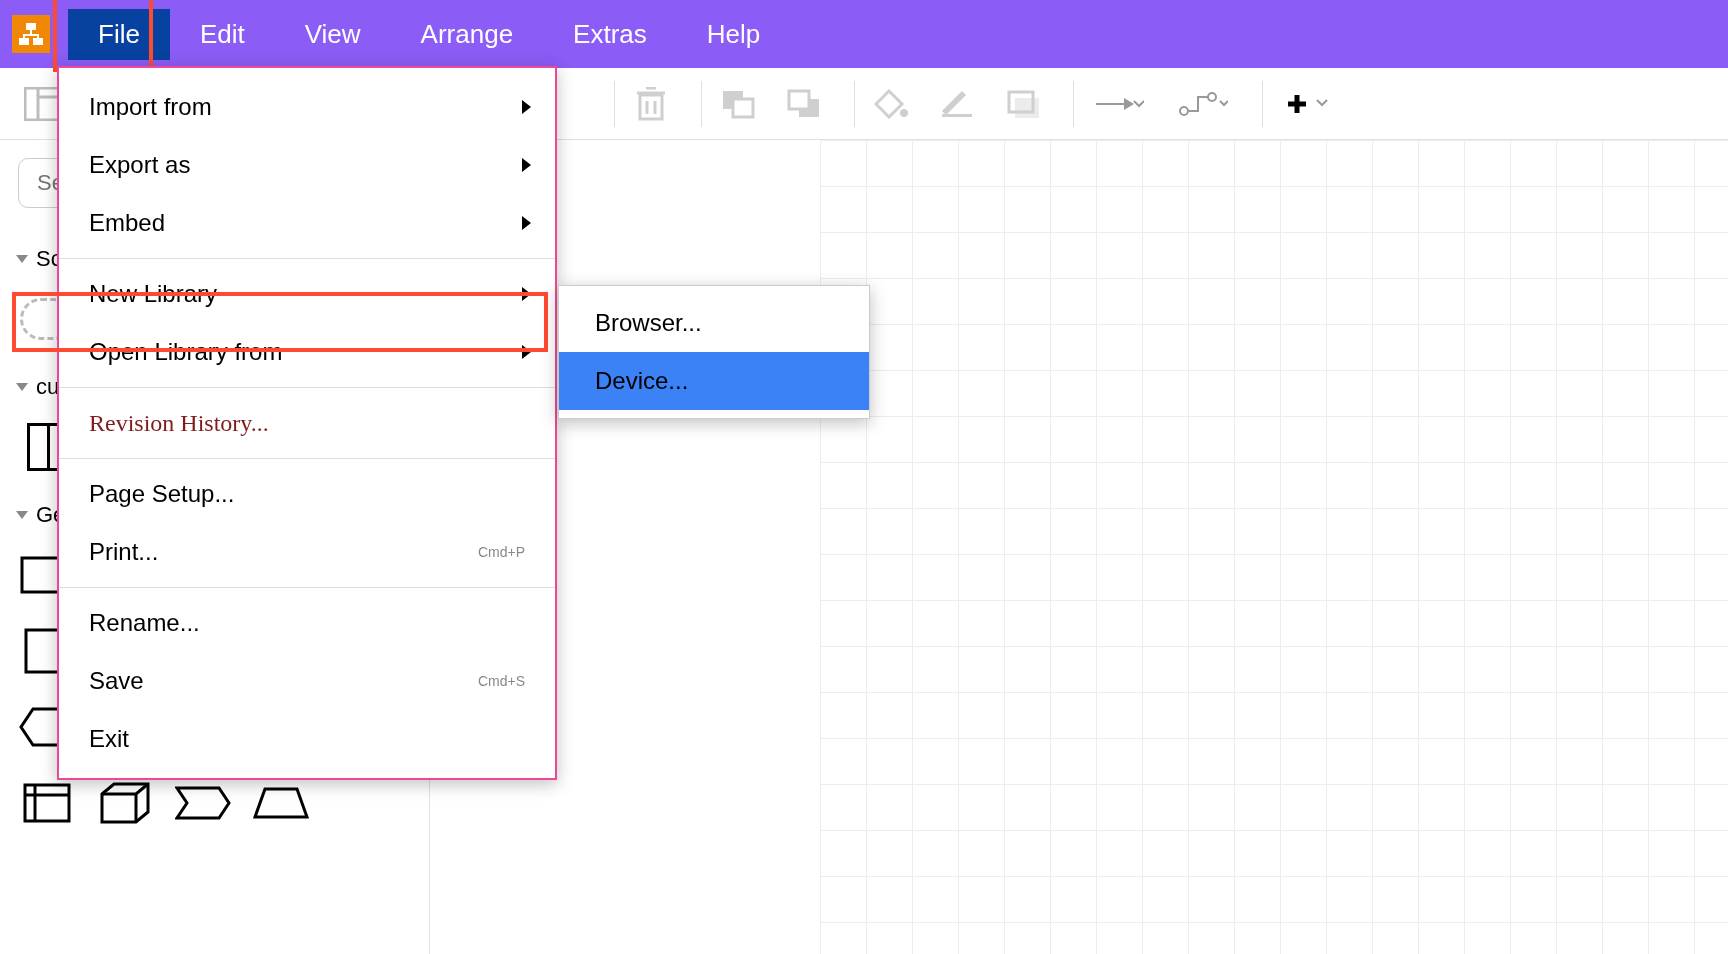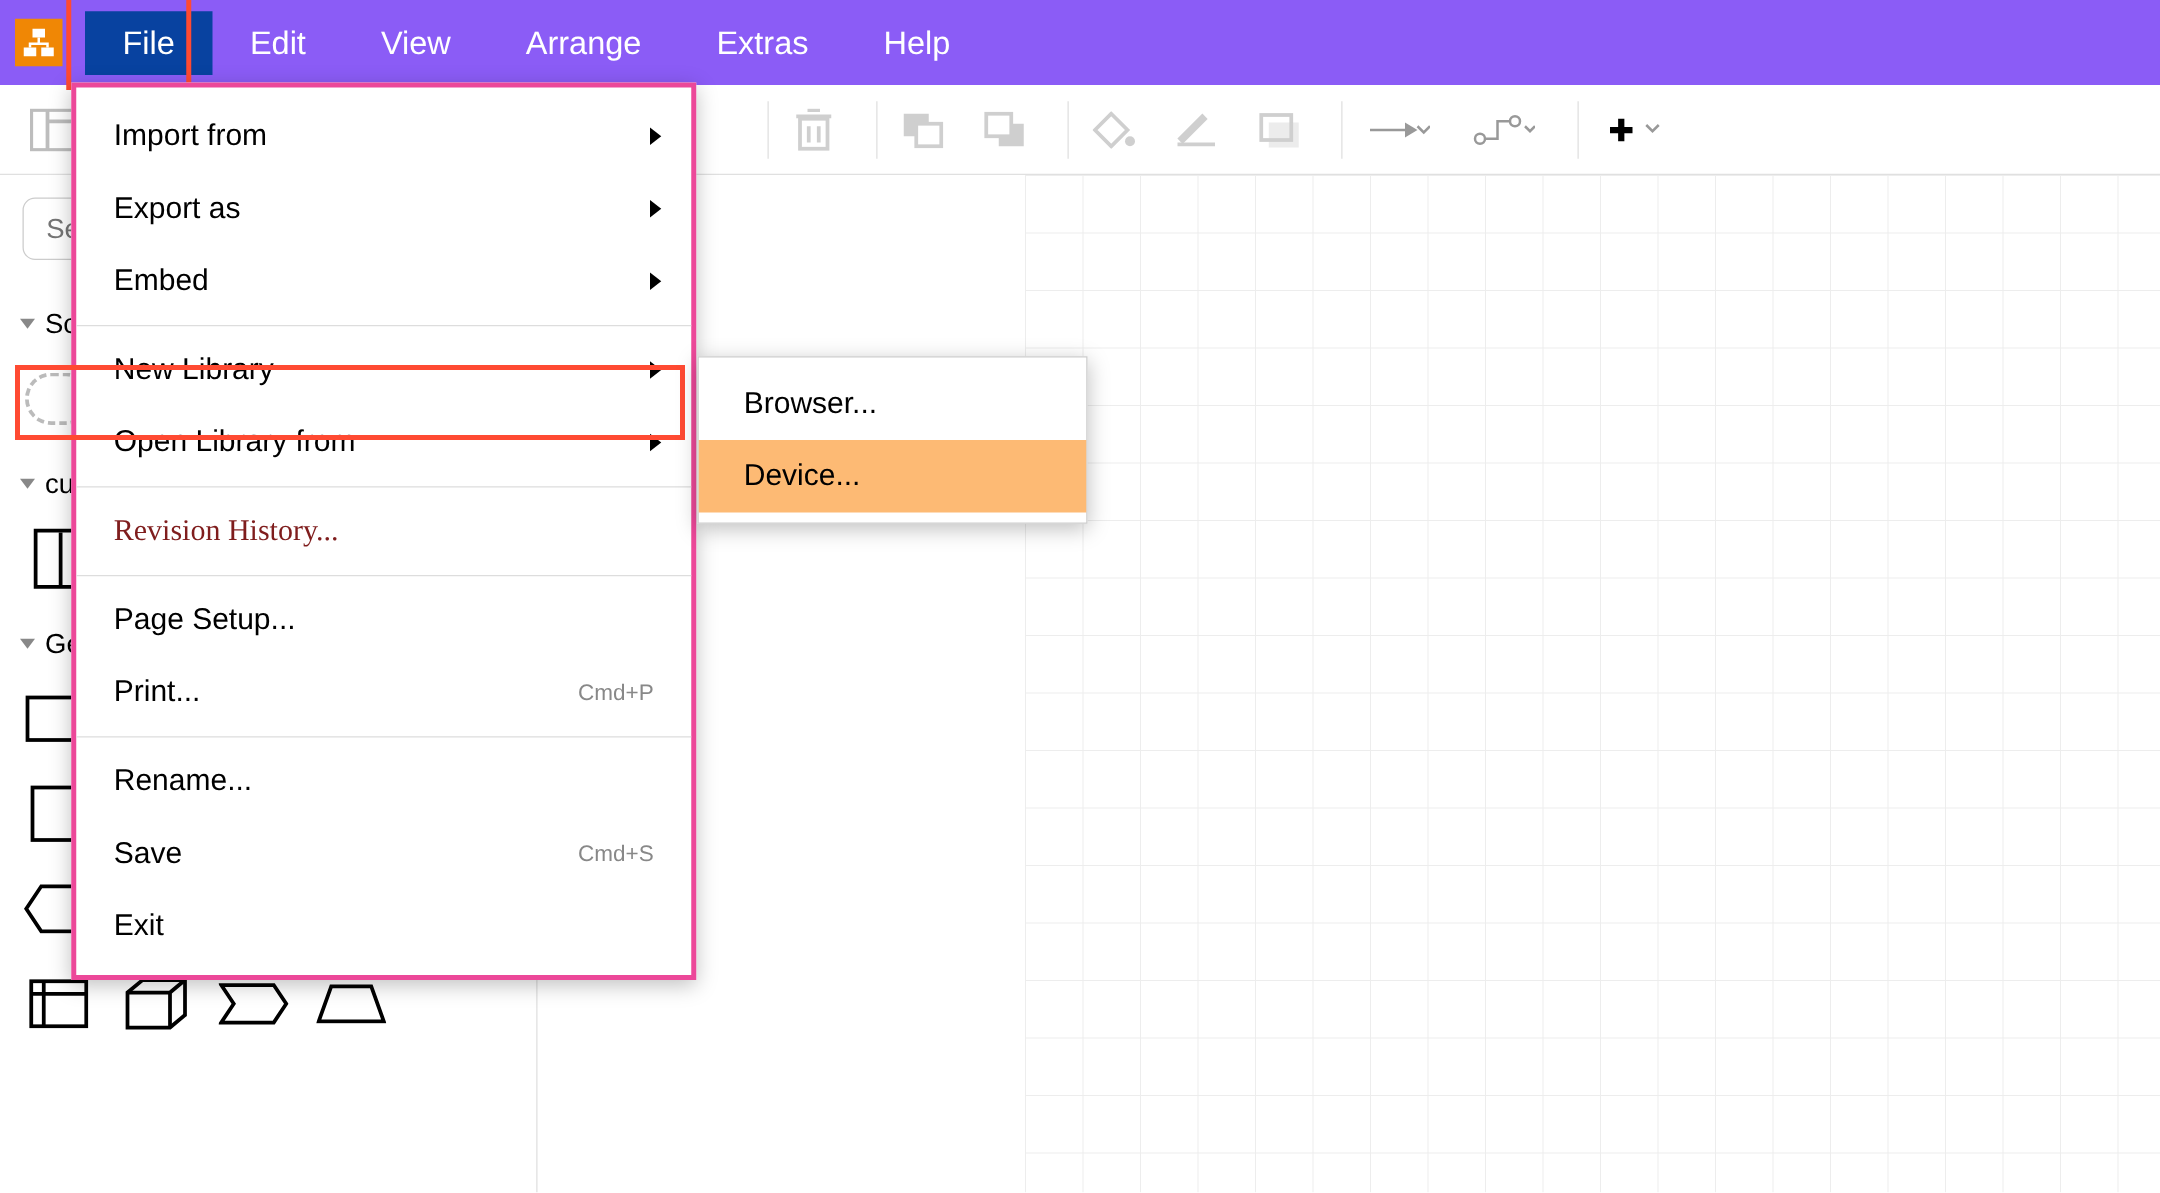--- a/index.html
+++ b/index.html
@@ -38,34 +38,34 @@
 .placeholder-ellipsis span{width:8px;height:8px;border-radius:50%;background:#000;}
 
 
 .shape svg{display:block;}
 
 
 .canvas{flex:1;position:relative;}
 .gridarea{position:absolute;left:390px;top:0;right:0;bottom:0;background:#fff;background-image:linear-gradient(#ededed 1px,transparent 1px),linear-gradient(90deg,#ededed 1px,transparent 1px);background-size:46px 46px;}
 
 
-.dropdown{position:absolute;left:57px;top:66px;width:500px;background:#fff;box-shadow:0 4px 16px rgba(0,0,0,.25);border:4px solid #ec4899;z-index:300;padding:10px 0;}
+.dropdown{position:absolute;left:57px;top:66px;width:500px;background:#fff;box-shadow:0 4px 16px rgba(0,0,0,.25);border:2px solid #ec4899;z-index:300;padding:10px 0;}
 .dropdown .item{display:flex;align-items:center;justify-content:space-between;padding:0 30px;height:58px;font-size:24px;color:#000;position:relative;}
 .dropdown .item.disabled{color:#7f1d1d;font-family:Liberation Serif, serif;}
-.dropdown .item .shortcut{color:#888;font-size:18px;}
+.dropdown .item .shortcut{color:#888;font-size:14px;}
 .dropdown .item .arrow{position:absolute;right:24px;width:0;height:0;border-top:7px solid transparent;border-bottom:7px solid transparent;border-left:9px solid #000;}
 .dropdown hr{border:none;border-top:1px solid #ddd;margin:6px 0;}
 
 
 .nl-highlight{position:absolute;left:12px;width:536px;height:60px;border:4px solid #ff4a32;pointer-events:none;z-index:310;}
 
 
 .submenu{position:absolute;left:558px;top:285px;width:312px;background:#fff;box-shadow:0 4px 16px rgba(0,0,0,.25);border:1px solid #ccc;z-index:400;padding:8px 0;}
 .submenu .sitem{height:58px;display:flex;align-items:center;padding:0 36px;font-size:24px;}
-.submenu .sitem.hover{background:#fdba74;}
+.submenu .sitem.hover{background:#3b82f6;}
 
 </style>
 </head>
 <body>
 
 <div class="menubar">
   <div class="logo">
     <svg width="26" height="26" viewBox="0 0 26 26">
         <rect x="8" y="2" width="10" height="7" fill="#fff"></rect>
         <rect x="1" y="17" width="10" height="7" fill="#fff"></rect>

